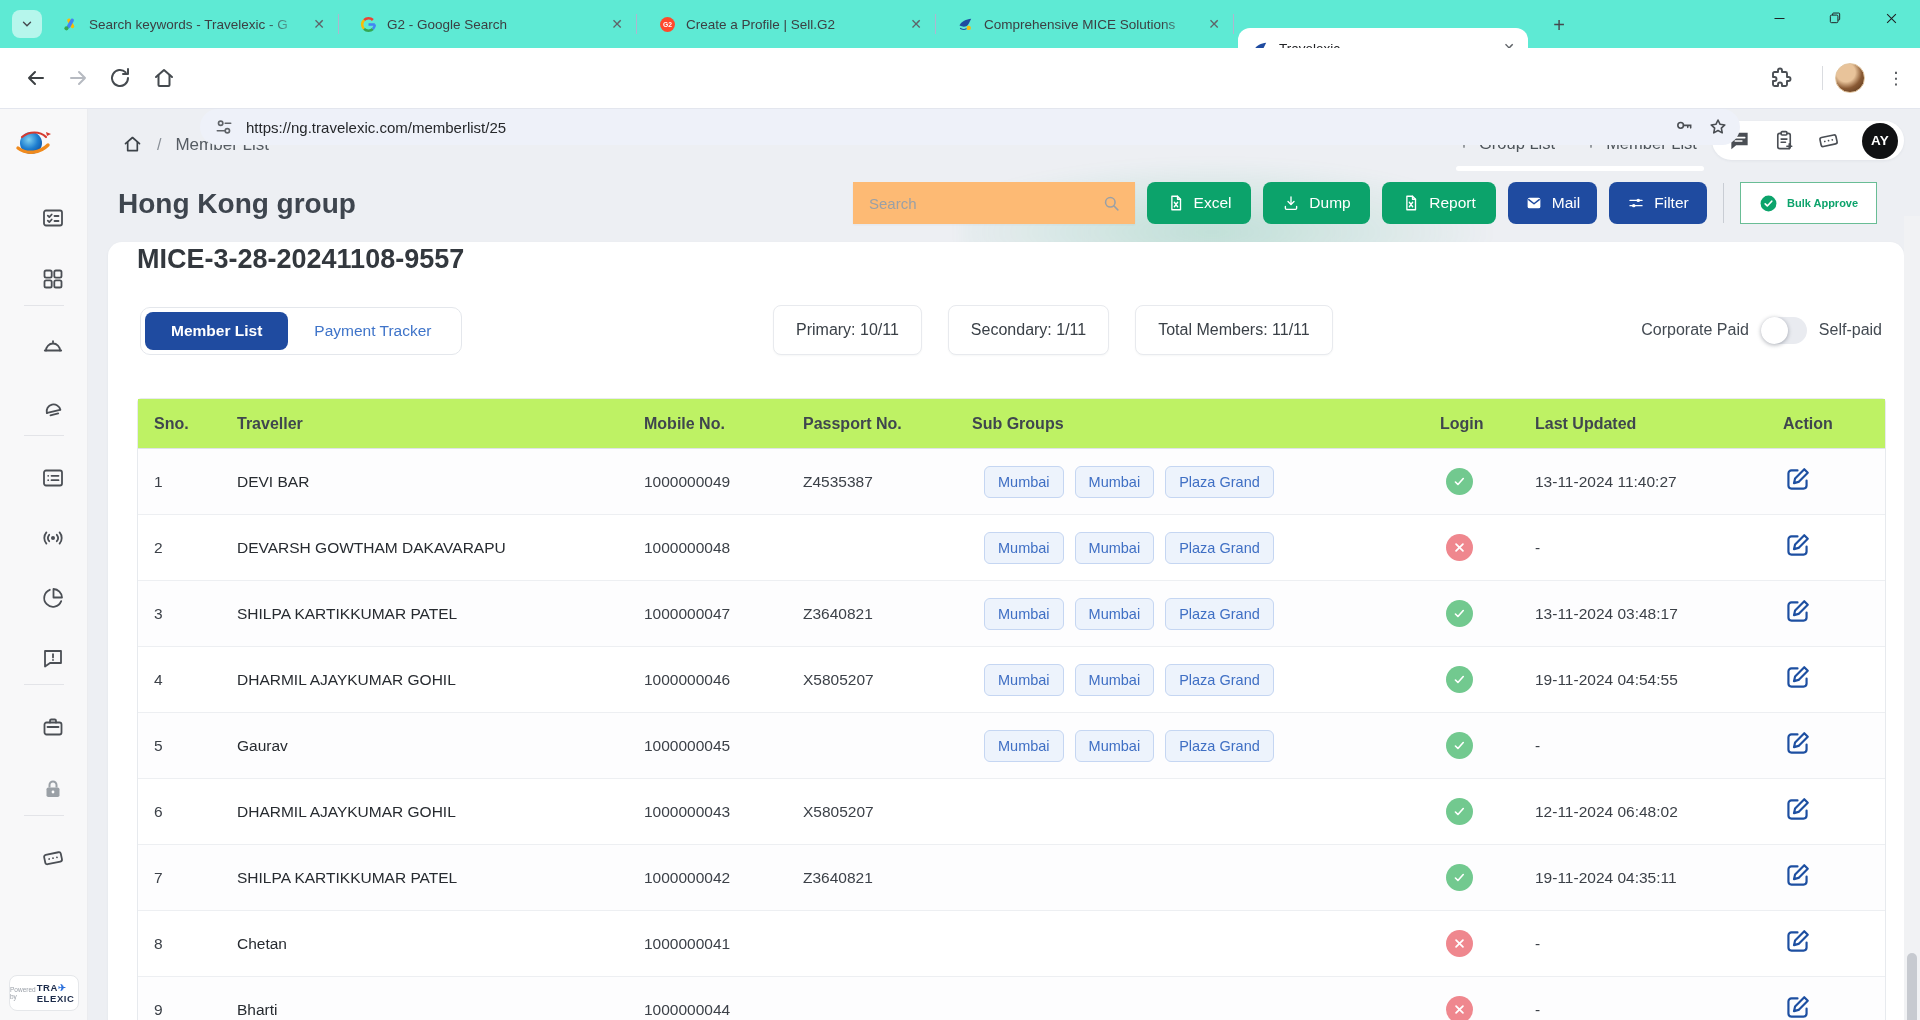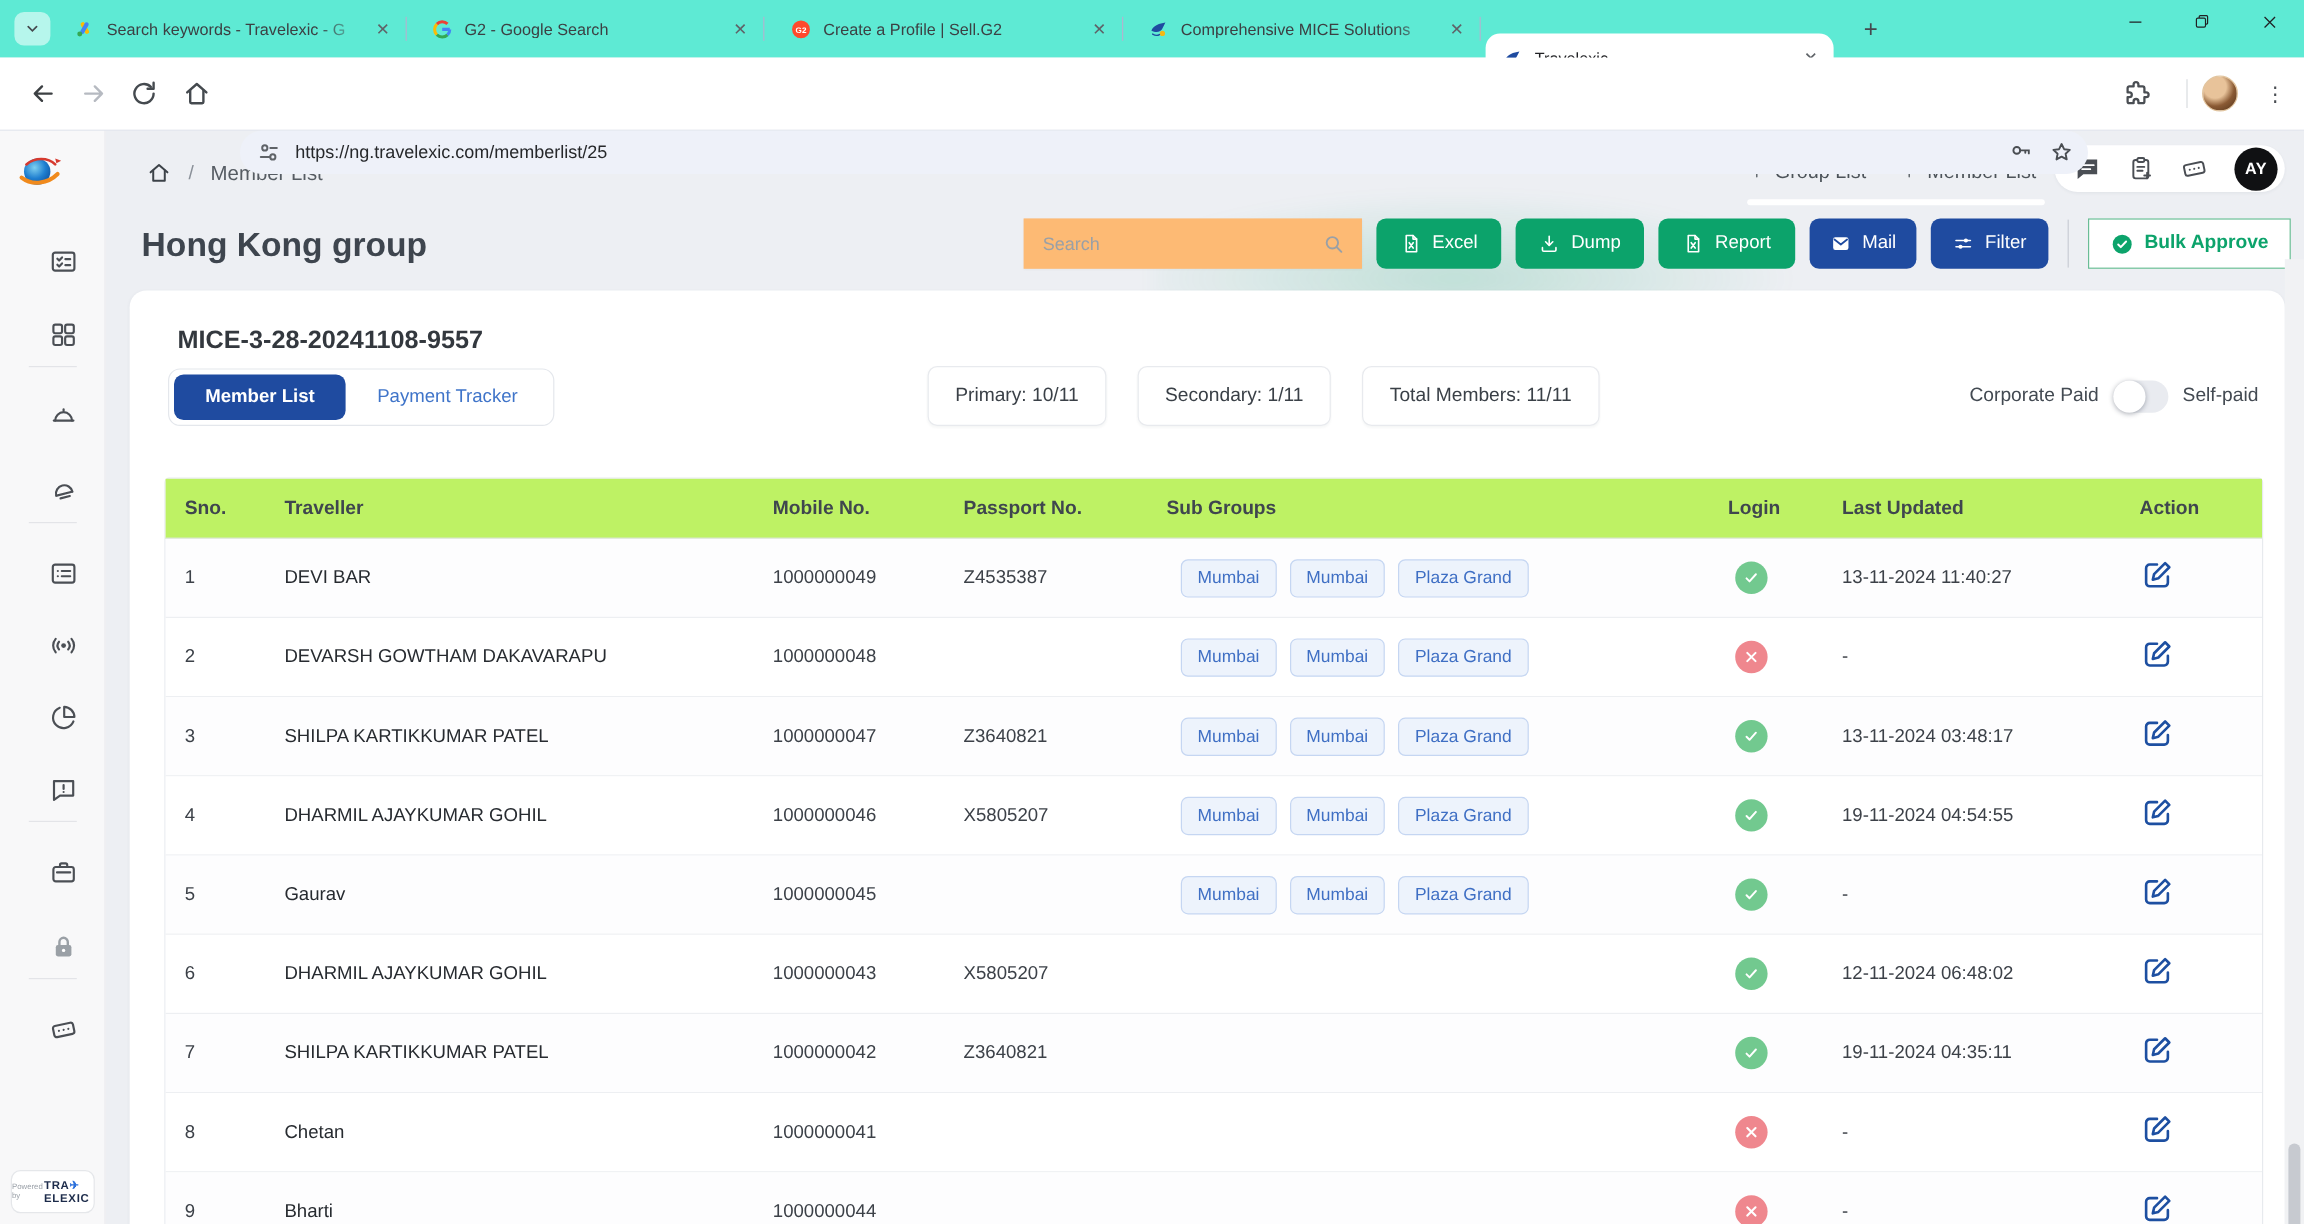--- a/index.html
+++ b/index.html
@@ -78,27 +78,27 @@
   .search input { border:none; outline:none; flex:1; font-size:15px; color:#333; background:transparent; font-family:inherit; }
   .search input::placeholder { color:#9aa0a6; }
   .search .mag { width:19px; height:19px; color:#9aa0a6; }
   .btn { height:42px; border:none; border-radius:8px; color:#fff; font-size:15.5px; font-family:inherit;
     display:flex; align-items:center; justify-content:center; gap:9px; padding:0 18px; cursor:pointer; }
   .btn svg { width:18px; height:18px; }
   .btn.green { background:#0ca36b; }
   .btn.blue { background:#1f4ba0; }
   .vdiv { width:1px; height:40px; background:#c9cdd4; margin:0 4px; }
   .bulk { height:42px; background:#fff; border:1px solid #69bd95; border-radius:0; color:#0ca36b;
-    font-size:16px; font-weight:600; font-family:inherit; display:flex; align-items:center; gap:9px; padding:0 18px; cursor:pointer; }
+    font-size:11px; font-weight:600; font-family:inherit; display:flex; align-items:center; gap:9px; padding:0 18px; cursor:pointer; }
   .bulk svg { width:19px; height:19px; }
 
   
   .card { position:absolute; left:108px; top:134px; width:1796px; height:778px; background:#fff;
     border-radius:14px 14px 0 0; overflow:hidden; box-shadow:0 1px 3px rgba(40,50,70,.05); }
-  .gcode { position:absolute; left:29px; top:30px; font-size:21px; font-weight:700; color:#33383e;margin-left:11px; }
+  .gcode { position:absolute; left:29px; top:2px; font-size:27px; font-weight:700; color:#33383e; }
   .vtabs { position:absolute; left:32px; top:65px; height:48px; display:flex; align-items:center;
     border:1px solid #e4e7ec; border-radius:10px; background:#fff; padding:4px; }
   .vtab { height:38px; display:flex; align-items:center; padding:0 26px; font-size:15.5px; border-radius:8px; cursor:pointer; }
   .vtab.active { background:#1f4ba0; color:#fff; font-weight:600; }
   .vtab.inactive { color:#3f74c9; }
   .stats { position:absolute; left:665px; top:63px; display:flex; gap:26px; }
   .stat { height:50px; background:#fff; border:1px solid #e8eaee; border-radius:8px; box-shadow:0 1px 2px rgba(30,40,60,.04);
     display:flex; align-items:center; padding:0 22px; font-size:16px; color:#3a4047; }
   .toggle-grp { position:absolute; right:22px; top:63px; height:50px; display:flex; align-items:center; gap:12px;
     font-size:16px; color:#434a52; }

